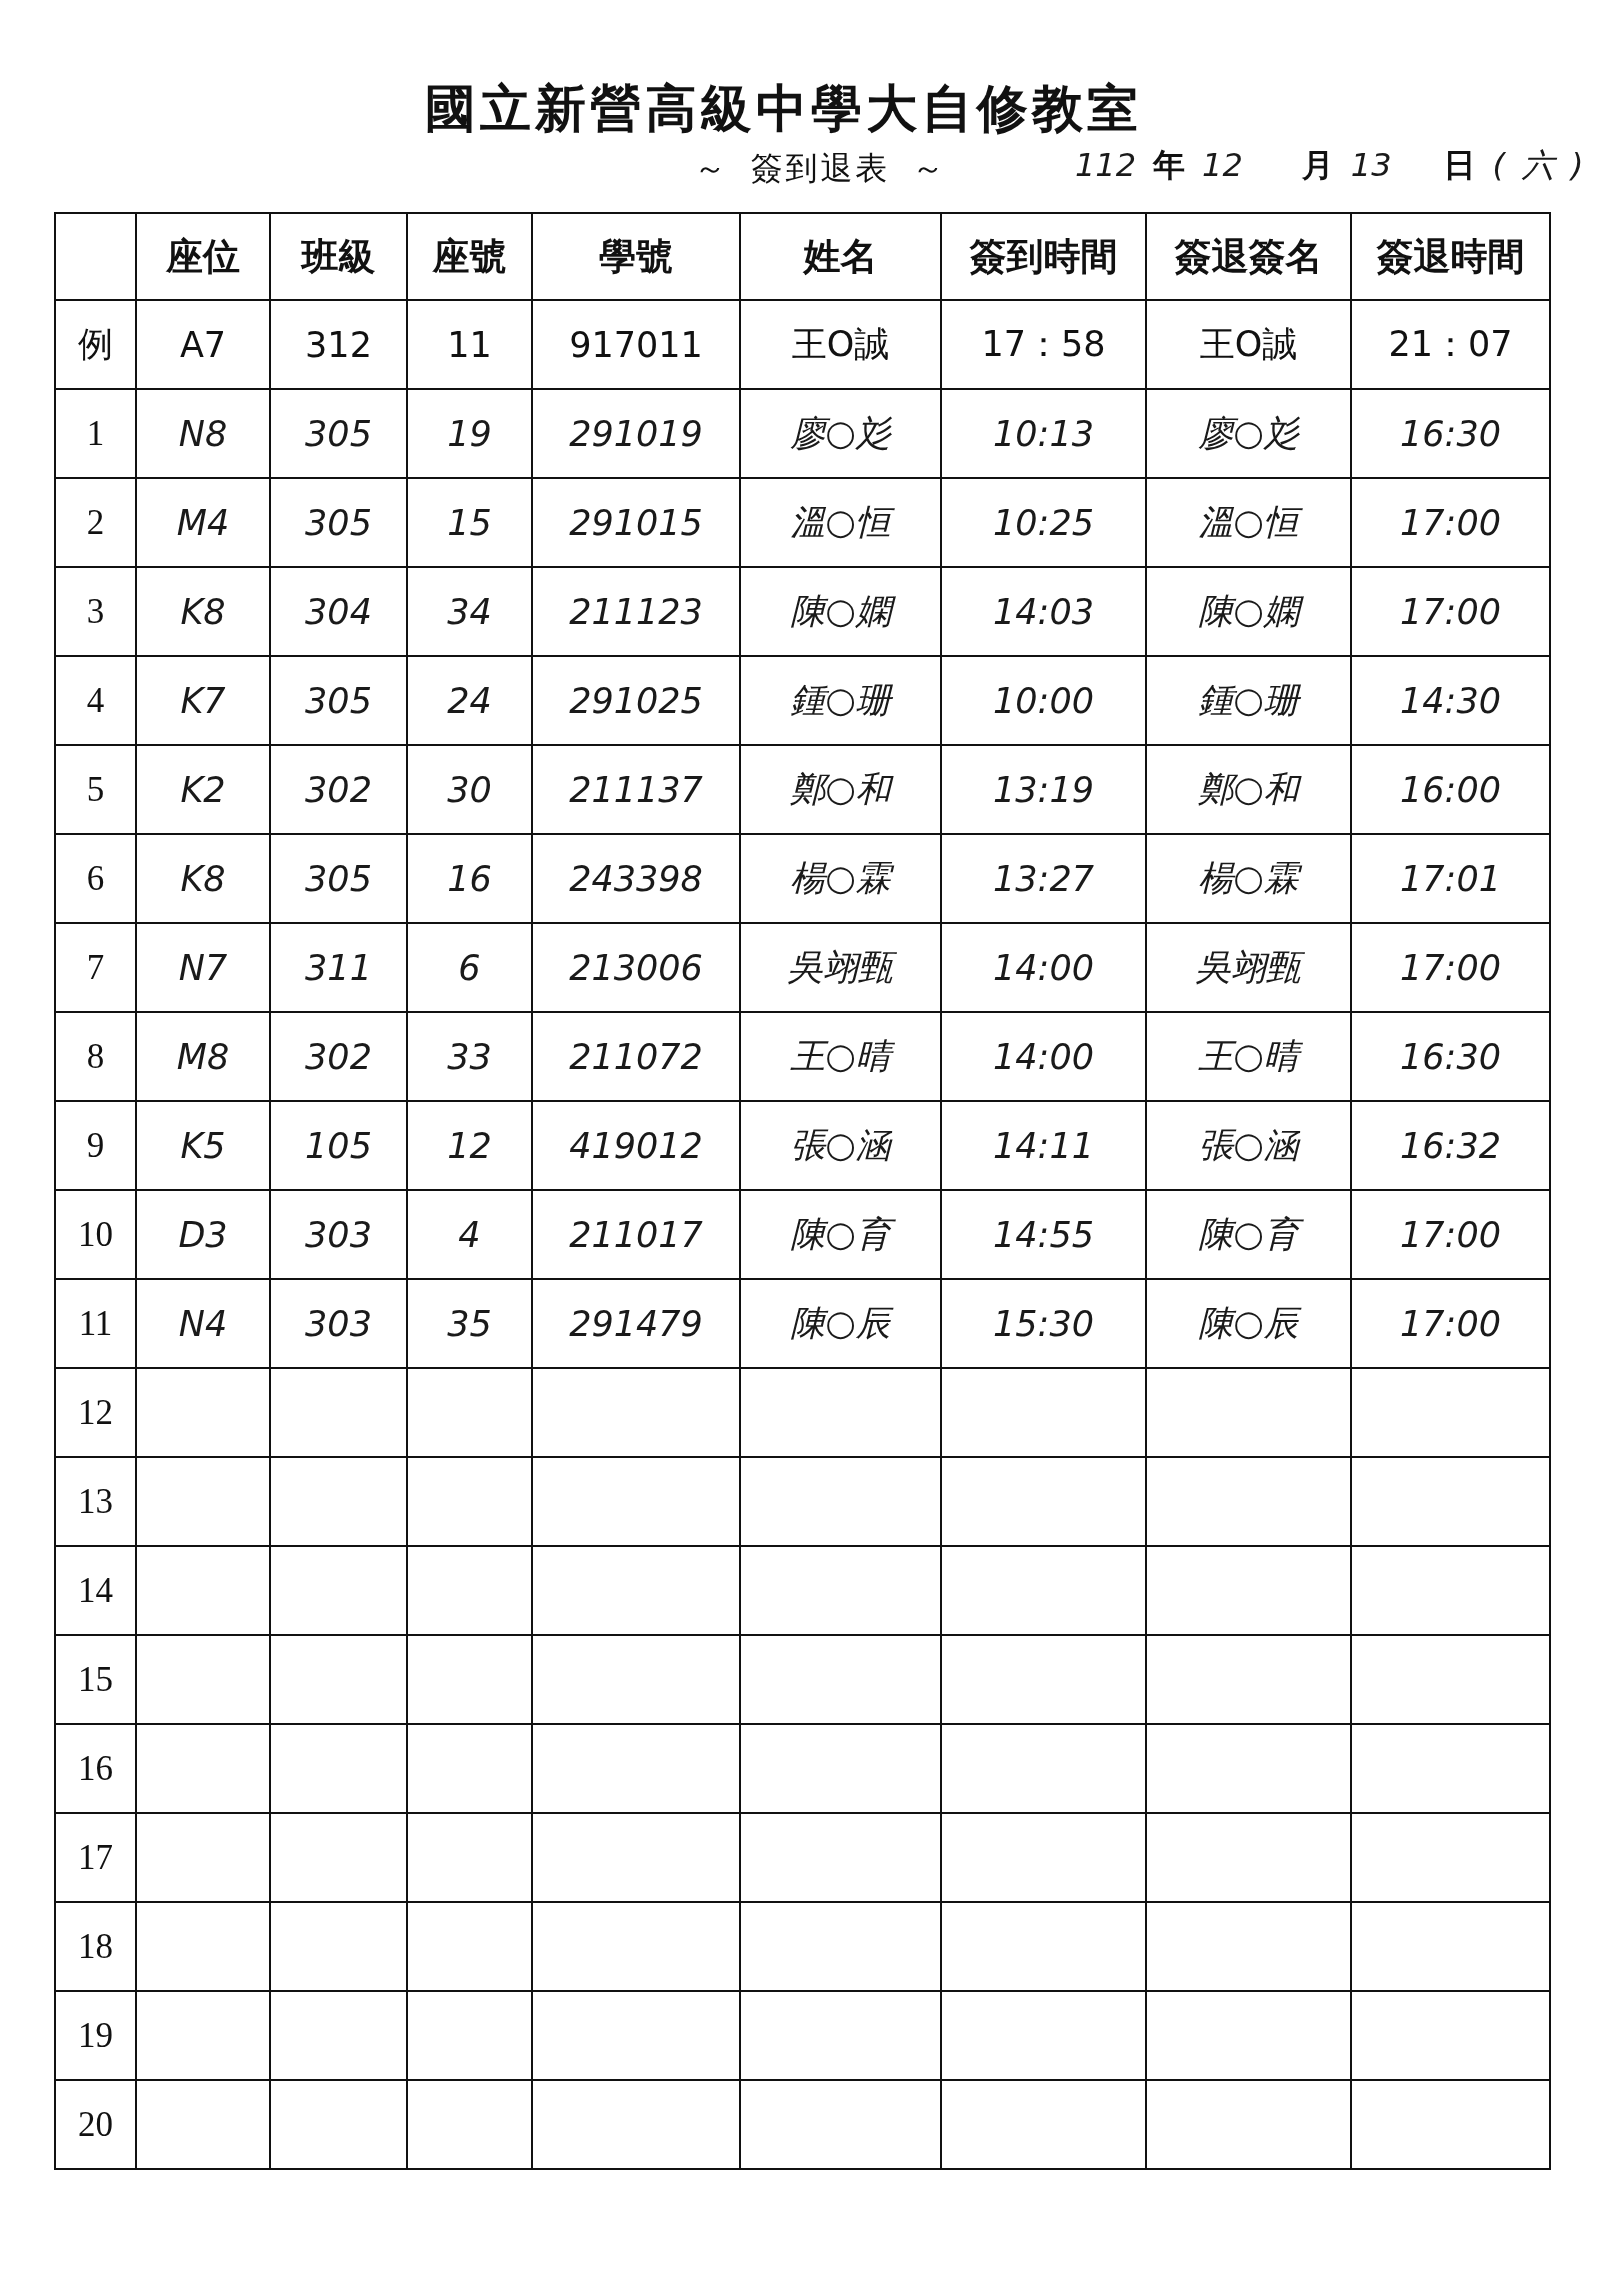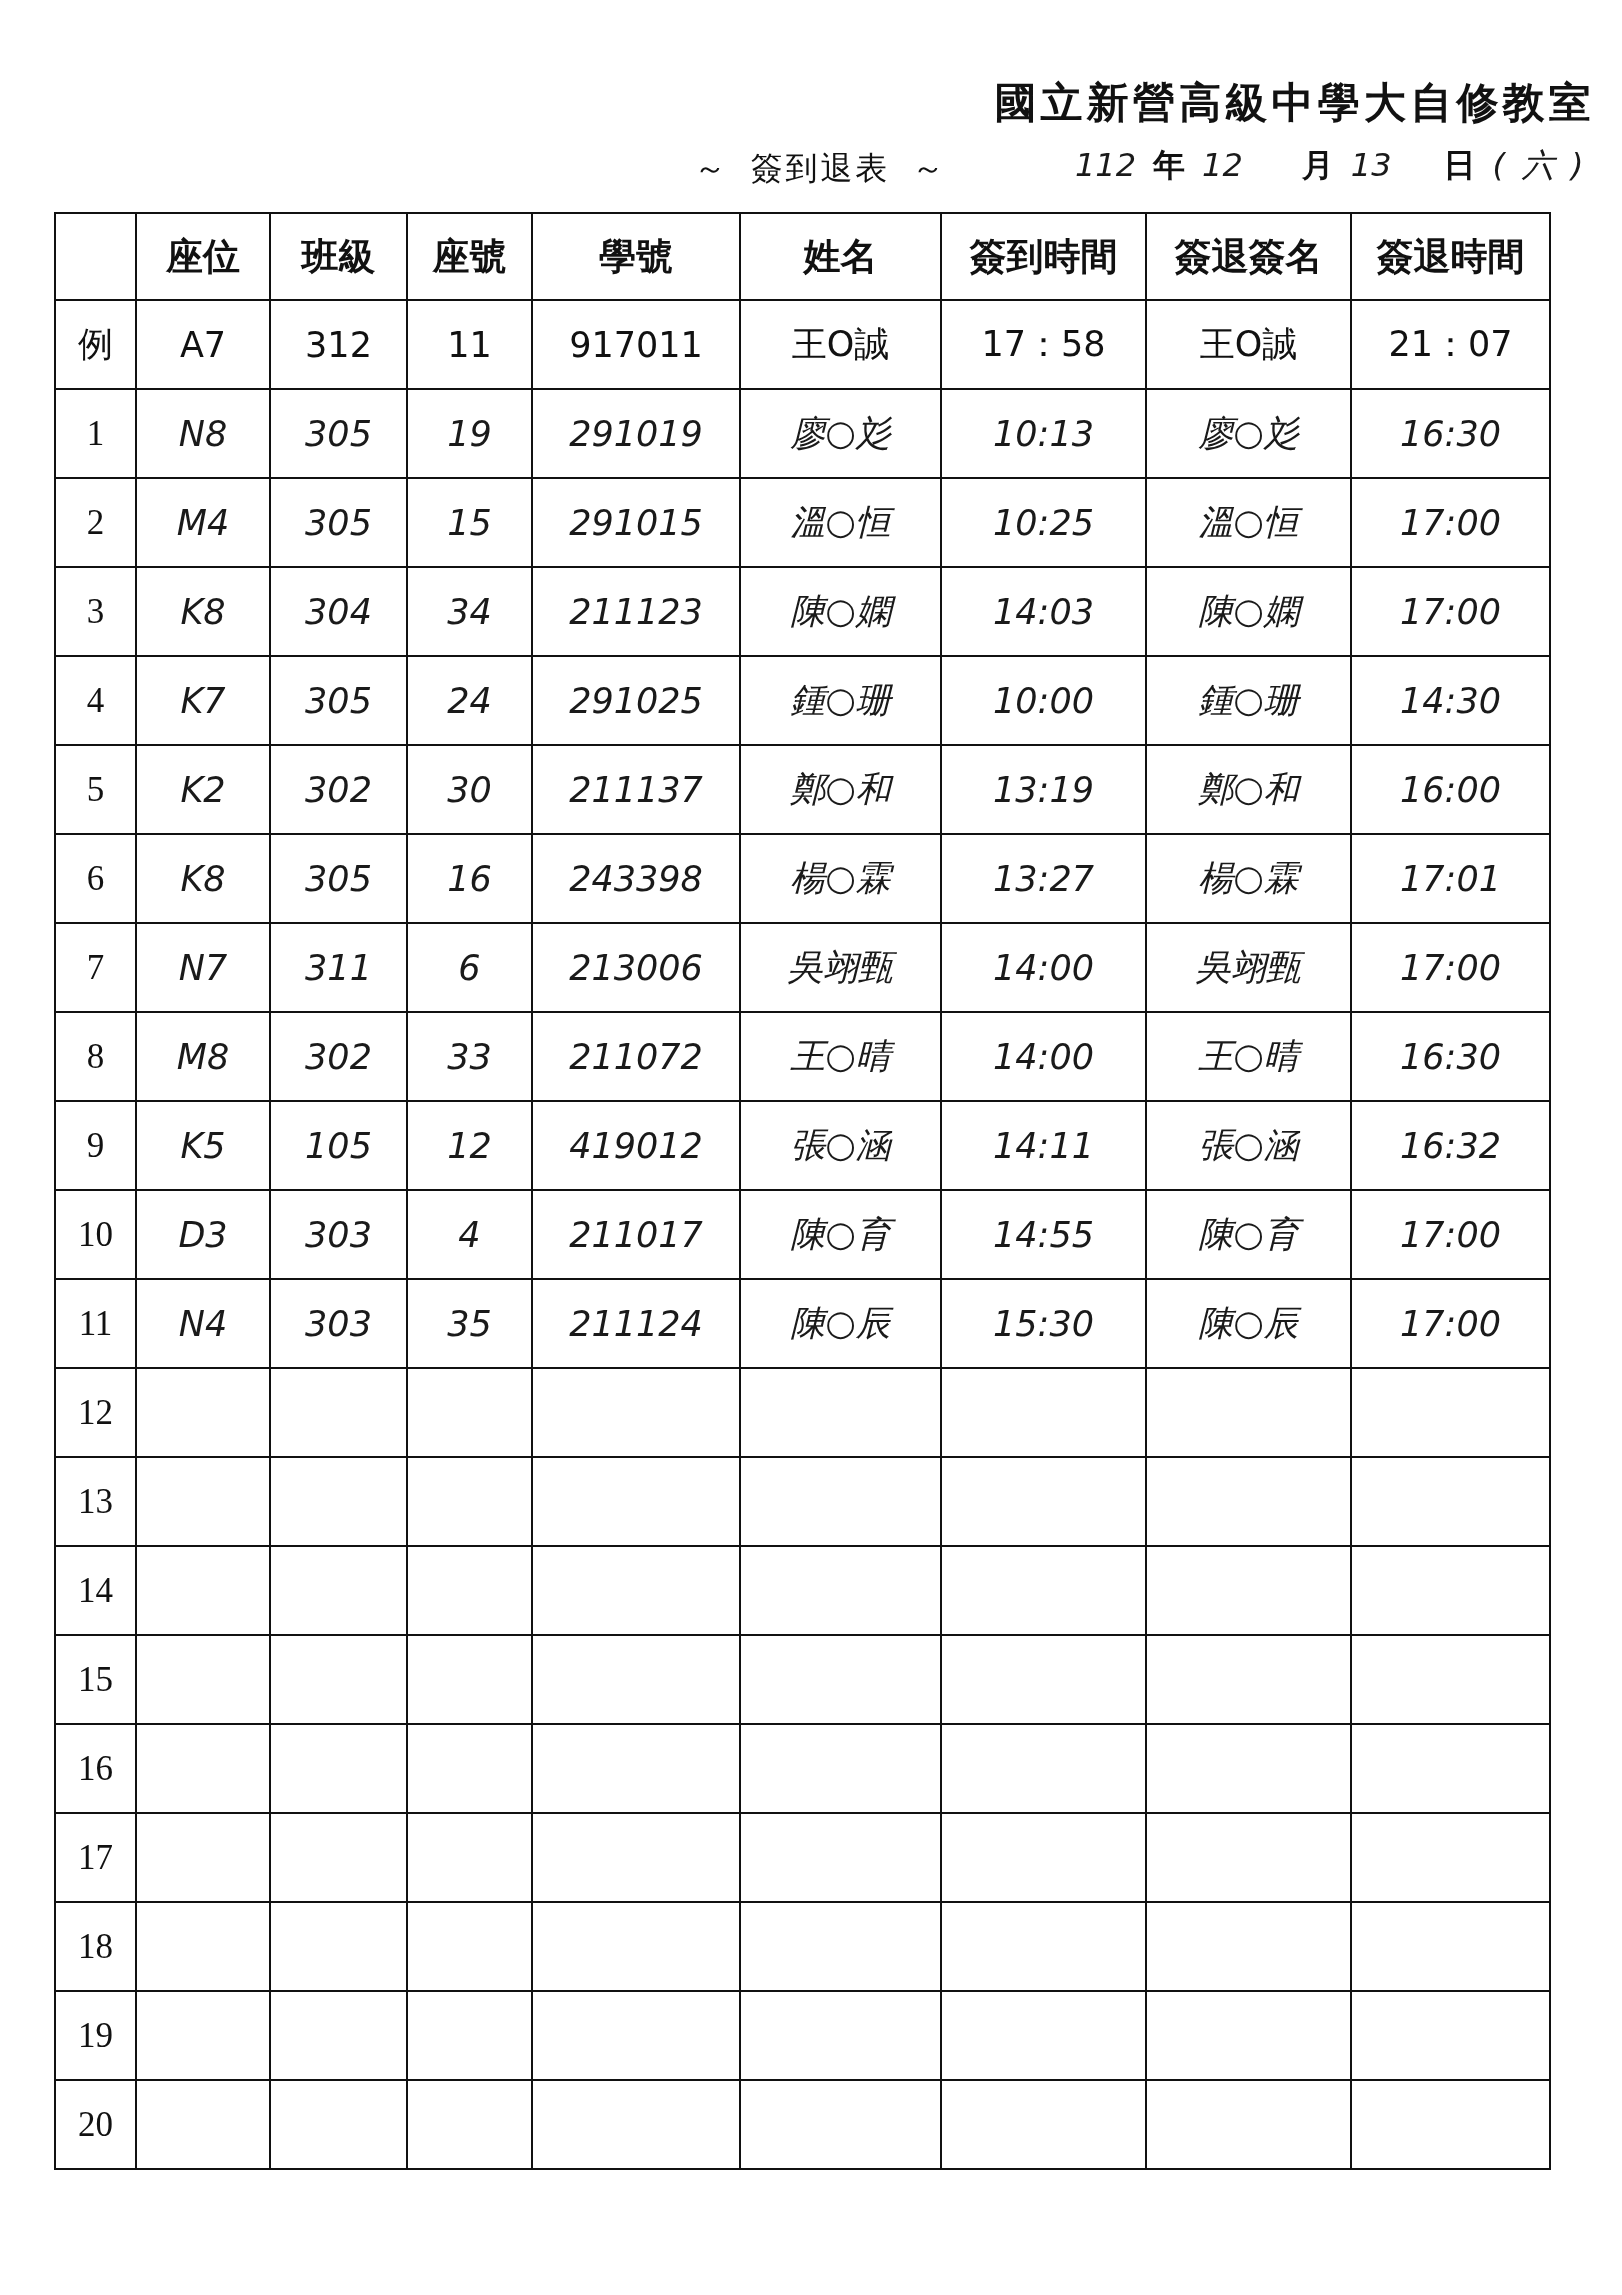--- a/index.html
+++ b/index.html
@@ -1,19 +1,19 @@
 <!DOCTYPE html>
 <html style="font-size:11px"><head>
 <meta charset="utf-8">
 <style>
   html, body { margin: 0; padding: 0; background: #ffffff; }
   body { width: 1623px; height: 2295px; position: relative; overflow: hidden;
          font-family: "DejaVu Sans", sans-serif; color: #111; }
-  .title { position: absolute; left: 0; width: 1623px; top: 75px; text-align: right;
-           font-family: "DejaVu Serif", serif; font-weight: bold; font-size: 42px; letter-spacing: 4.2px; }
+  .title { position: absolute; left: 0; width: 1623px; top: 75px; text-align: center;
+           font-family: "DejaVu Serif", serif; font-weight: bold; font-size: 51px; letter-spacing: 4.2px; }
   .title span { position: relative; left: -28px; }
   .subtitle { position: absolute; top: 147px; left: 694px; font-family: Liberation Mono, monospace;
               font-size: 32px; letter-spacing: 2.8px; }
   .date { position: absolute; top: 144px; left: 1075px; font-size: 32px; display: flex; align-items: baseline; gap: 17px; }
   .hw { font-family: "DejaVu Sans", sans-serif; font-style: italic; font-weight: normal; color: #1a1a1a; }
   .printed { font-family: "DejaVu Serif", serif; font-weight: bold; }
   table.sheet { position: absolute; left: 54px; top: 212px; border-collapse: collapse; table-layout: fixed; width: 1494px; }
   table.sheet td, table.sheet th { border: 2.1px solid #111; text-align: center; vertical-align: middle; padding: 0; overflow: hidden; white-space: nowrap; }
   table.sheet th { height: 85px; font-weight: bold; font-size: 37px; font-family: "DejaVu Sans", sans-serif; }
   table.sheet td { height: 87px; font-size: 35px; }
@@ -185,21 +185,21 @@
         <td class="hw">陳○育</td>
         <td class="hw">14:55</td>
         <td class="hw">陳○育</td>
         <td class="hw">17:00</td>
       </tr>
       <tr>
         <td class="num">11</td>
         <td class="hw">N4</td>
         <td class="hw">303</td>
         <td class="hw">35</td>
-        <td class="hw">211124</td>
+        <td class="hw">291479</td>
         <td class="hw">陳○辰</td>
         <td class="hw">15:30</td>
         <td class="hw">陳○辰</td>
         <td class="hw">17:00</td>
       </tr>
       <tr>
         <td class="num">12</td>
         <td class="hw"></td>
         <td class="hw"></td>
         <td class="hw"></td>

